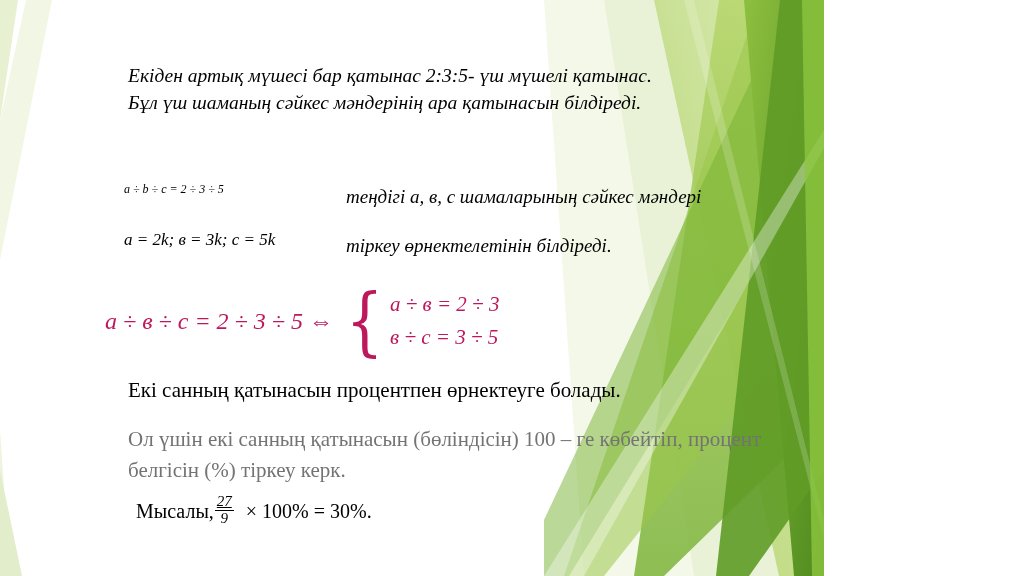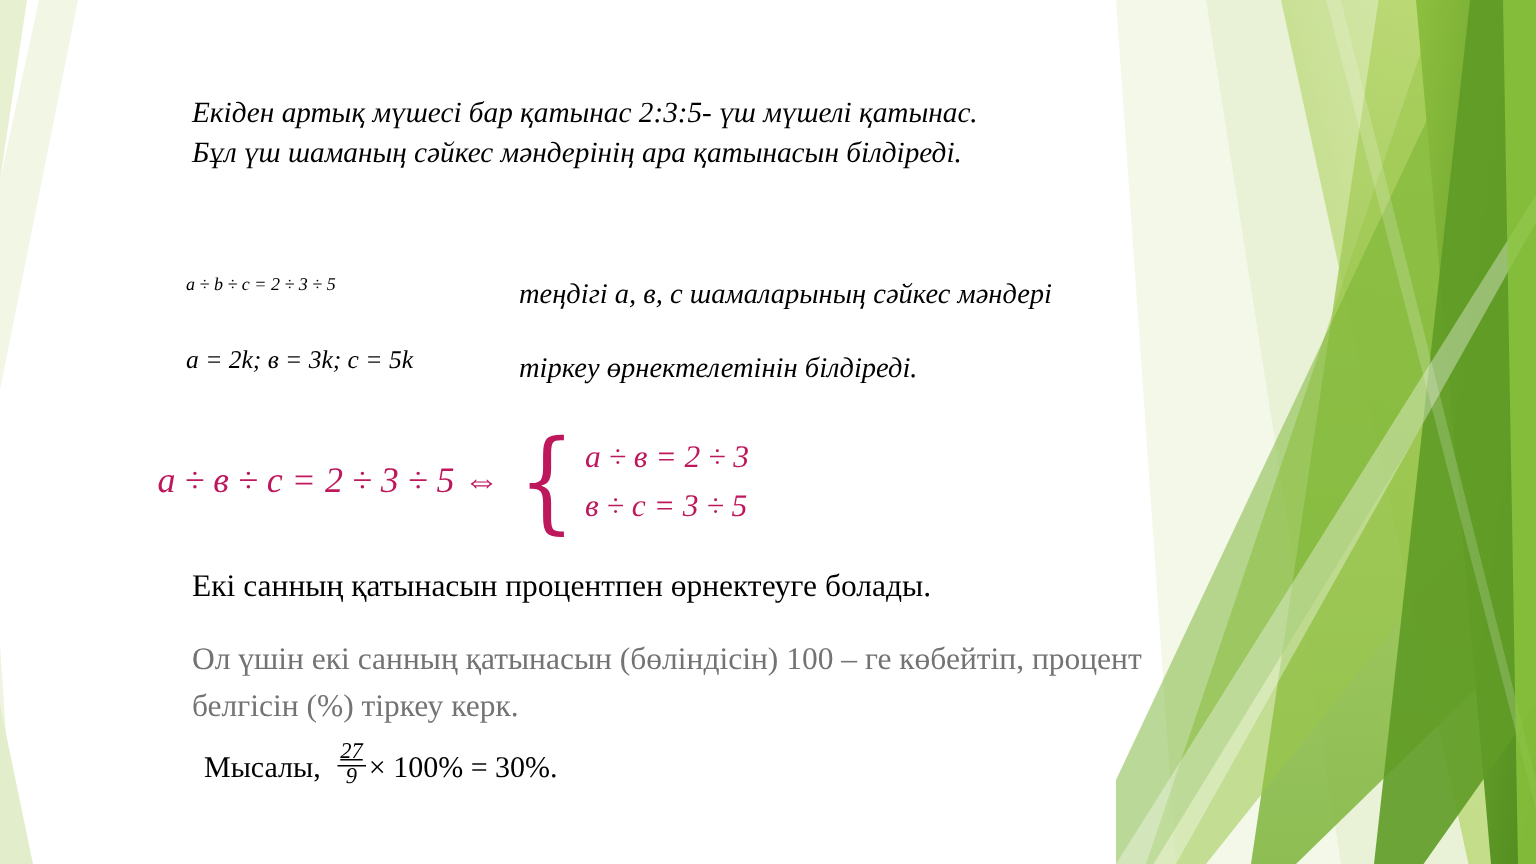--- a/index.html
+++ b/index.html
@@ -10,21 +10,21 @@
     width: 1024px;
     height: 576px;
     background: #ffffff;
     font-family: "Liberation Serif", serif;
     overflow: hidden;
     position: relative;
   }
   .slide {
     position: absolute;
     left: 0; top: 0;
-    width: 1024px;
+    width: 824px;
     height: 576px;
     background: #ffffff;
     overflow: hidden;
   }
 
   
   .deco {
     position: absolute;
     right: 0; top: 0;
     width: 280px;
@@ -154,42 +154,42 @@
     position: absolute;
     left: 136px;
     top: 497px;
     font-family: "Liberation Serif", serif;
     font-size: 20px;
     color: #000000;
     white-space: nowrap;
     display: flex;
     align-items: baseline;
   }
-  .example-line .mysaly { margin-right: 10px; }
+  .example-line .mysaly { margin-right: 0; }
   .frac {
     display: inline-flex;
     flex-direction: column;
     align-items: center;
     font-style: italic;
     font-size: 15px;
     line-height: 1.05;
     vertical-align: middle;
     position: relative;
     top: -3px;
     margin: 0 1px;
   }
   .frac .num { padding: 0 2px; text-decoration: underline; }
   .frac .bar {
     width: 100%;
     min-width: 14px;
     height: 1px;
     background: #000;
   }
   .frac .den { padding: 0 2px; }
-  .example-rest { margin-left: 1px; }
+  .example-rest { margin-left: 11px; }
   .overlap-wrap {
     position: relative;
     display: inline-block;
   }
   .overlap-a {
     position: relative;
     z-index: 2;
   }
 </style>
 </head>

